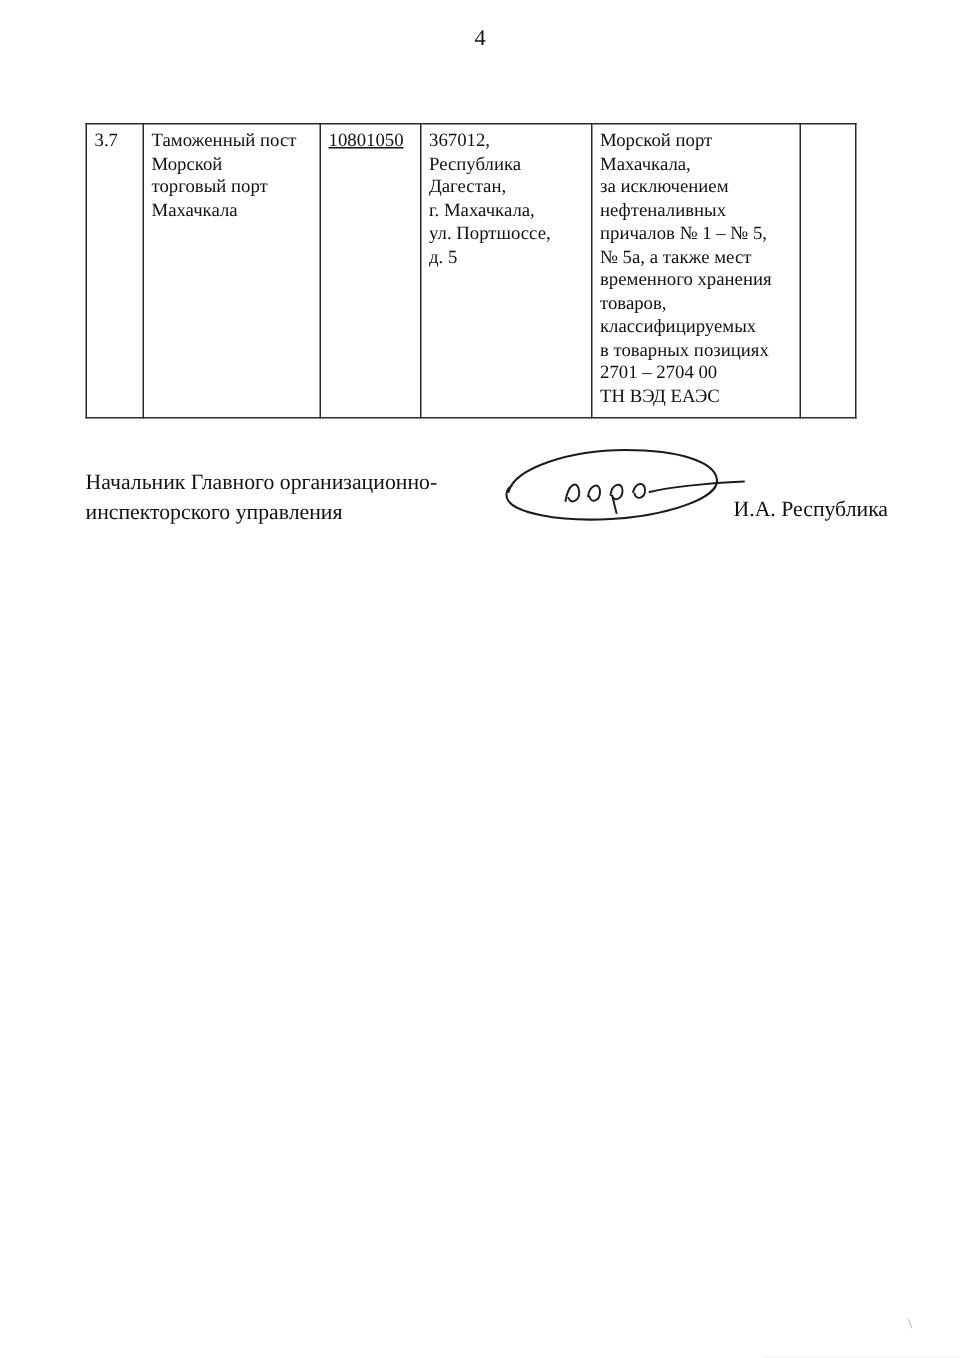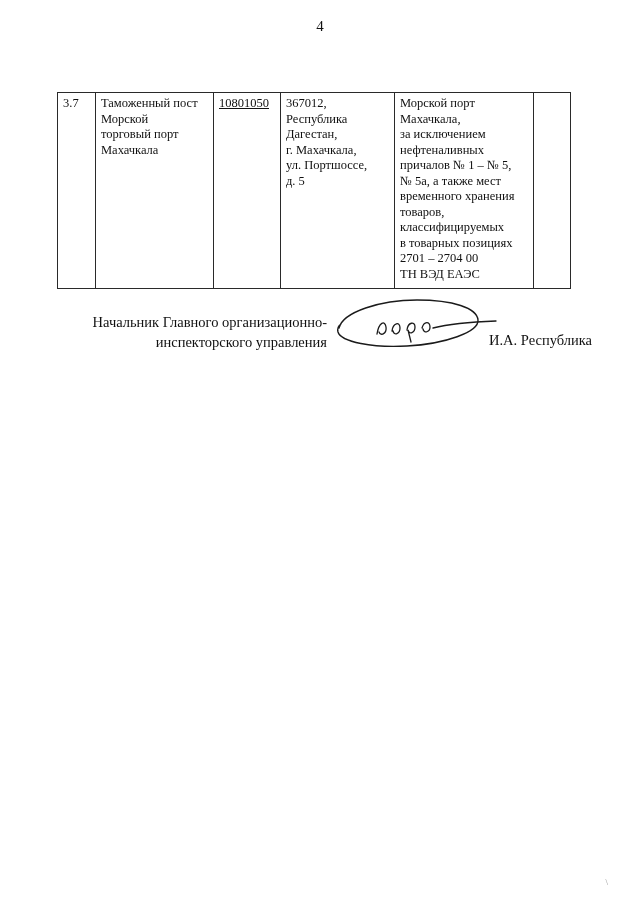--- a/index.html
+++ b/index.html
@@ -17,21 +17,21 @@
   .page-number {
     position: absolute;
     top: 18px;
     left: 0;
     width: 100%;
     text-align: center;
     font-size: 15px;
   }
   table.doc-table {
     position: absolute;
-    top: 92px;
+    top: 82px;
     left: 57px;
     width: 509px;
     border-collapse: collapse;
     table-layout: fixed;
   }
   table.doc-table td {
     border: 1px solid #2a2a2a;
     vertical-align: top;
     padding: 3px 5px 6px 5px;
     font-size: 12.5px;
@@ -44,21 +44,20 @@
   td.col-code  { width: 67px; text-decoration: underline;  }
   td.col-addr  { width: 114px; }
   td.col-note  { width: 139px; height: 186px; }
   td.col-extra { width: 37px;  }
 
   .sign-block {
     position: absolute;
     top: 312px;
     left: 57px;
     width: 540px;
-    text-align: right;
   }
   .sign-title {
     font-size: 14.5px;
     line-height: 1.4;
     white-space: pre-line;
     width: 270px;
   }
   .signature-wrap {
     position: absolute;
     top: -18px;

